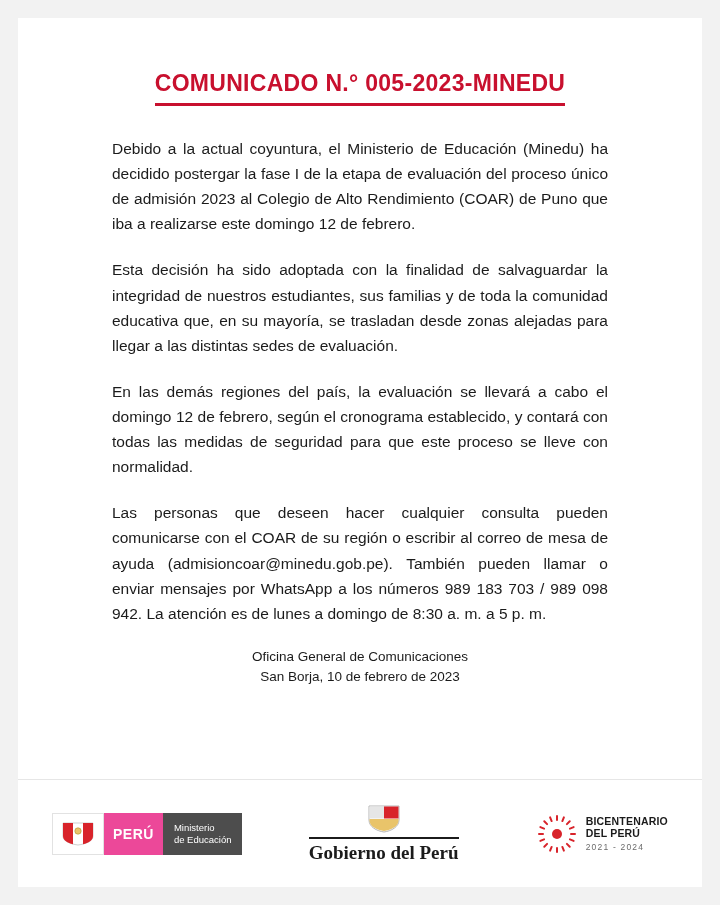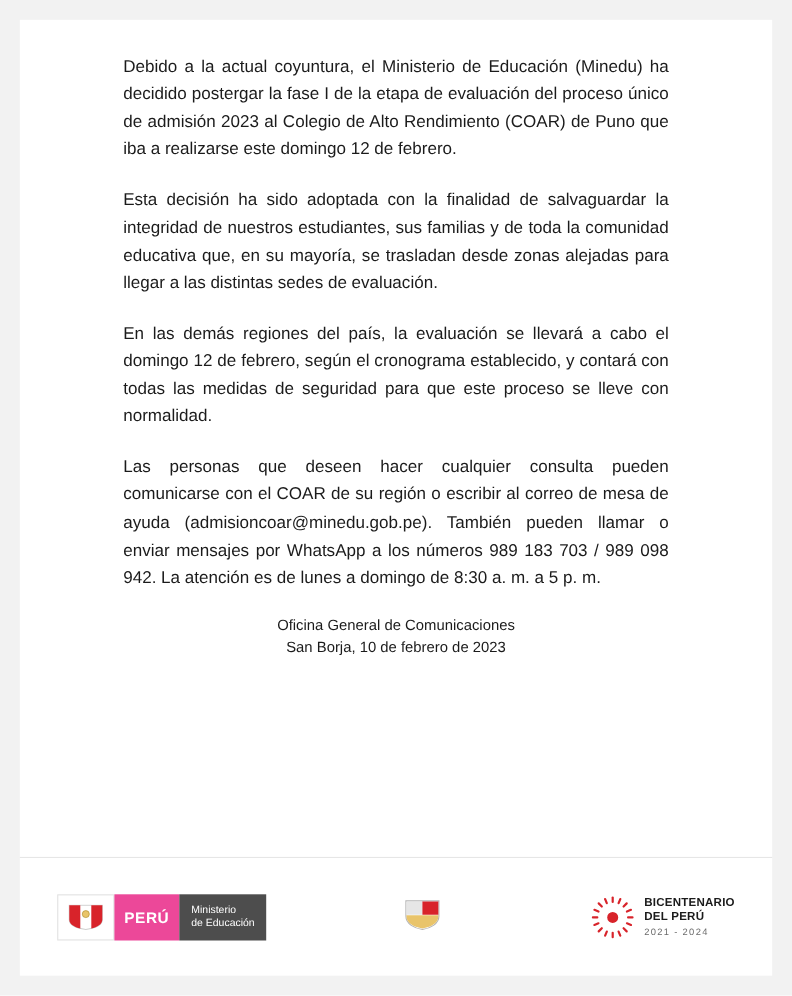--- a/index.html
+++ b/index.html
@@ -155,20 +155,23 @@
     color: #6b6b6b;
     letter-spacing: 1.2px;
     margin-top: 2px;
   }
 </style>
 </head>
 <body>
 
 <div class="sheet">
 
+  <div class="title-wrap">
+    <div class="doc-title">COMUNICADO N.° 005-2023-MINEDU</div>
+  </div>
 
   <div class="body-text">
     <p>Debido a la actual coyuntura, el Ministerio de Educación (Minedu) ha decidido postergar la fase I de la etapa de evaluación del proceso único de admisión 2023 al Colegio de Alto Rendimiento (COAR) de Puno que iba a realizarse este domingo 12 de febrero.</p>
     <p>Esta decisión ha sido adoptada con la finalidad de salvaguardar la integridad de nuestros estudiantes, sus familias y de toda la comunidad educativa que, en su mayoría, se trasladan desde zonas alejadas para llegar a las distintas sedes de evaluación.</p>
     <p>En las demás regiones del país, la evaluación se llevará a cabo el domingo 12 de febrero, según el cronograma establecido, y contará con todas las medidas de seguridad para que este proceso se lleve con normalidad.</p>
     <p>Las personas que deseen hacer cualquier consulta pueden comunicarse con el COAR de su región o escribir al correo de mesa de ayuda (admisioncoar@minedu.gob.pe). También pueden llamar o enviar mensajes por WhatsApp a los números 989 183 703 / 989 098 942. La atención es de lunes a domingo de 8:30 a. m. a 5 p. m.</p>
   </div>
 
   <div class="signature">
     <div>Oficina General de Comunicaciones</div>
@@ -193,20 +196,21 @@
       </div>
     </div>
 
     <div class="gob-lockup">
       <svg class="gob-shield" viewBox="0 0 36 30" xmlns="http://www.w3.org/2000/svg" aria-hidden="true">
         <path d="M3 2 h30 v14 c0 7 -8 11 -15 12 C11 27 3 23 3 16 Z" fill="#ffffff" stroke="#b5b5b5" stroke-width="1"></path>
         <path d="M3.5 2.5 h14.5 v12 H3.5 Z" fill="#e6e6e6"></path>
         <path d="M18 2.5 h14.5 v12 H18 Z" fill="#d8232a"></path>
         <path d="M3.5 15 h29 v1.2 c0 6.2 -7.3 9.8 -14.5 10.8 C10.8 26 3.5 22.4 3.5 16.2 Z" fill="#e9c46a"></path>
       </svg>
+      <div class="gob-text">Gobierno del Perú</div>
     </div>
 
     <div class="bicentenario">
       <svg class="bicent-mark" viewBox="0 0 40 40" xmlns="http://www.w3.org/2000/svg" aria-hidden="true">
         <g fill="#d8232a">
           <circle cx="20" cy="20" r="5"></circle>
           <g>
             <rect x="19" y="1" width="2" height="6" rx="1"></rect>
             <rect x="19" y="33" width="2" height="6" rx="1"></rect>
             <rect x="1" y="19" width="6" height="2" rx="1"></rect>

